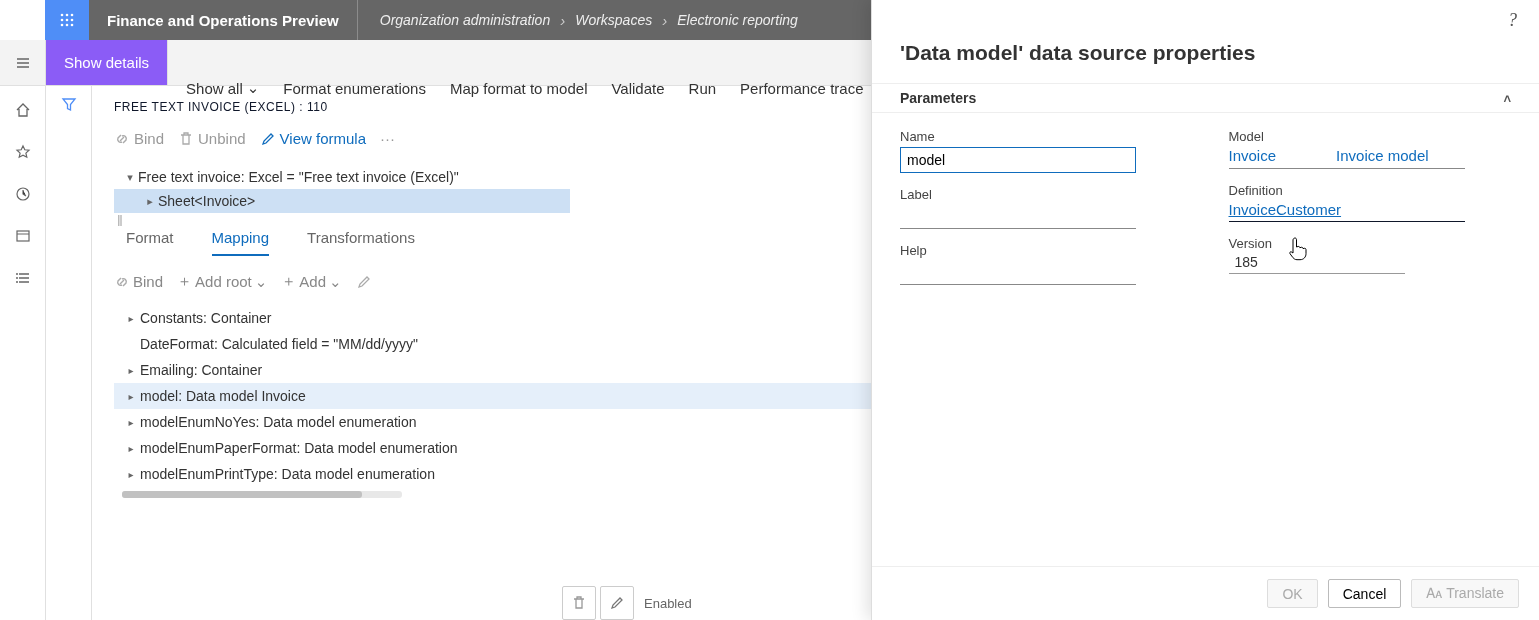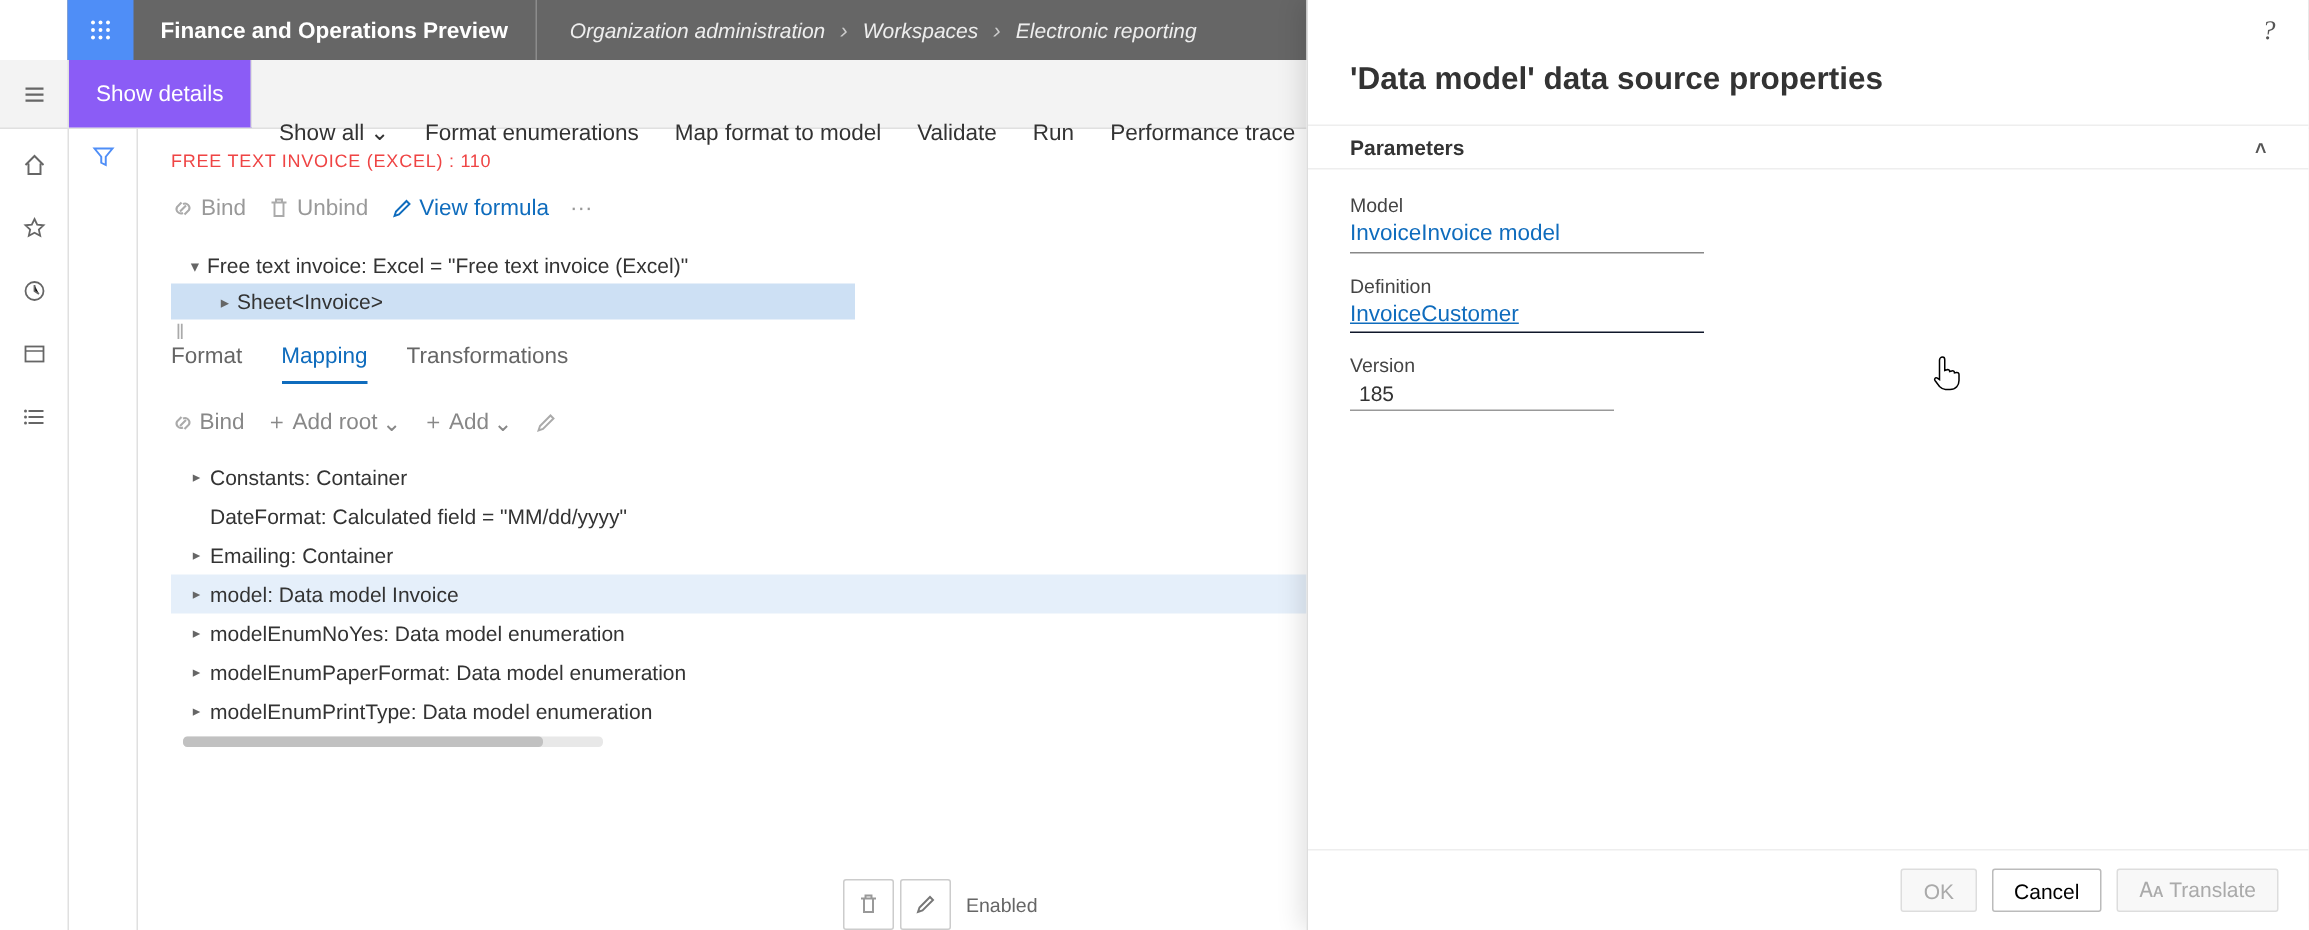--- a/index.html
+++ b/index.html
@@ -25,42 +25,42 @@
   .body-row { display:flex; height: 534px; }
   .left-rail { width: 46px; border-right: 1px solid #e0e0e0; display:flex; flex-direction:column; align-items:center; padding-top: 14px; gap: 22px;}
   .rail-icon { width: 20px; height: 20px; display:flex; align-items:center; justify-content:center; color:#666;}
   
   
   .filter-col { width: 46px; border-right: 1px solid #e0e0e0; display:flex; justify-content:center; padding-top: 10px;}
   .filter-col svg { stroke: #4f8ef7; }
   
   
   .main { flex:1; position:relative; padding: 14px 0 0 22px; }
-  .path-small { font-size: 12px; letter-spacing: .5px; color:#ef4444; text-transform: uppercase;}
+  .path-small { font-size: 12px; letter-spacing: .5px; color:#0f172a; text-transform: uppercase;}
   .page-title { font-size: 27px; font-weight: 300; color:#333; margin-top: 2px;}
   
   .designer-row { display:flex; margin-top: 16px; flex-direction: column; }
   
   
   .left-pane { width: 456px; }
   .toolbar1 { display:flex; align-items:center; gap: 14px; font-size: 15px; color:#555; padding-bottom: 8px;}
   .toolbar1 .link { color: #0f6cbd; display:flex; align-items:center; gap:4px;}
   .toolbar1 .muted { color:#999; display:flex; align-items:center; gap:4px;}
   .tree1 { margin-top: 10px; font-size: 14px;}
   .tree1 .node { display:flex; align-items:center; padding: 4px 6px;}
   .tree1 .arrow { width: 16px; display:inline-flex; justify-content:center; color:#666; font-size:11px;}
   .tree1 .node.selected { background: #cde0f4; }
   
   .splitter { width: 12px; display:flex; align-items:center; justify-content:center; color:#aaa;}
   .splitter::before { content:"‖"; font-size:14px; }
   
   
   .right-pane { flex:1; padding-right: 20px;}
   .tabs { display:flex; gap: 26px; font-size: 15px; color:#666; padding: 0 0 6px 0;}
-  .tabs .tab { padding-bottom: 8px; cursor:pointer;}
+  .tabs .tab { padding-bottom: 8px; cursor:pointer;margin-left:12px;}
   .tabs .tab.active { color:#0f6cbd; border-bottom: 2px solid #0f6cbd; font-weight:500;}
   
   .toolbar2 { display:flex; align-items:center; gap: 14px; font-size: 15px; color:#888; margin-top: 10px; padding-bottom: 6px;}
   .toolbar2 .item { display:flex; align-items:center; gap:3px;}
   
   .tree2 { margin-top: 8px; font-size: 14px;}
   .tree2 .node { display:flex; align-items:center; padding: 5px 6px 5px 8px; white-space:nowrap; overflow:hidden;}
   .tree2 .node .arrow { width:18px; display:inline-flex; justify-content:center; color:#666; font-size:10px;}
   .tree2 .node.selected { background: #e5effa; }
   .scroll-h { height: 7px; background: #e8e8e8; border-radius: 3px; margin: 4px 0 0 8px; width: 280px; position:relative;}
@@ -79,21 +79,21 @@
   .section-head { display:flex; justify-content:space-between; align-items:center; padding: 6px 28px; border-top: 1px solid #eee; border-bottom: 1px solid #eee; font-weight:600; font-size:14px;}
   .section-head .chev-up { font-size: 13px; color:#555;}
   
   .param-grid { display:flex; gap: 46px; padding: 16px 28px;}
   .pcol { flex: 1; display:flex; flex-direction:column; gap: 14px;}
   .fld-label { font-size: 13px; color:#444; margin-bottom: 3px;}
   .txt-input { border: 1px solid #0f6cbd; padding: 4px 6px; font-size: 14px; width: 236px;}
   .underline-input { border:none; border-bottom: 1px solid #888; width: 236px; height: 24px; font-size:14px;}
   .link-blue { color:#0f6cbd; font-size: 15px; cursor:pointer;}
   .link-underline { text-decoration: underline; }
-  .model-row { display:flex; }
+  .model-row { display:flex; gap: 60px;}
   .version-val { font-size: 14px; padding-left: 6px; border-bottom: 1px solid #999; width: 176px; padding-bottom: 3px;}
   
   .slide-footer { margin-top:auto; padding: 12px 20px; display:flex; justify-content:flex-end; gap:10px; border-top: 1px solid #eee;}
   .btn { padding: 5px 14px; font-size:14px; border:1px solid #bbb; background:#fff; border-radius:2px; cursor:pointer;}
   .btn.disabled { color:#aaa; border-color:#ddd; background:#f8f8f8;}
   .btn .icn { margin-right:4px;}
   
   .cursor-hand { position:absolute; pointer-events:none;}
   
   svg.i { width:16px; height:16px; }
@@ -320,20 +320,34 @@
   <div class="slide-title">'Data model' data source properties</div>
 
   <div class="section-head">
     <span>Parameters</span>
     <span class="chev-up">˄</span>
   </div>
 
   <div class="param-grid">
     <div class="pcol">
       <div>
+        <div class="fld-label">Name</div>
+        <input class="txt-input" value="model" style="">
+      </div>
+      <div>
+        <div class="fld-label">Label</div>
+        <input class="underline-input" style="">
+      </div>
+      <div>
+        <div class="fld-label">Help</div>
+        <input class="underline-input" style="">
+      </div>
+    </div>
+    <div class="pcol">
+      <div>
         <div class="fld-label">Model</div>
         <div class="model-row" style="border-bottom:1px solid #888; width:236px; padding-bottom:4px;">
           <span class="link-blue">Invoice</span>
           <span class="link-blue">Invoice model</span>
         </div>
       </div>
       <div>
         <div class="fld-label">Definition</div>
         <div style="border-bottom:1px solid #0f172a; width:236px; padding-bottom:2px;">
           <span class="link-blue link-underline">InvoiceCustomer</span>

